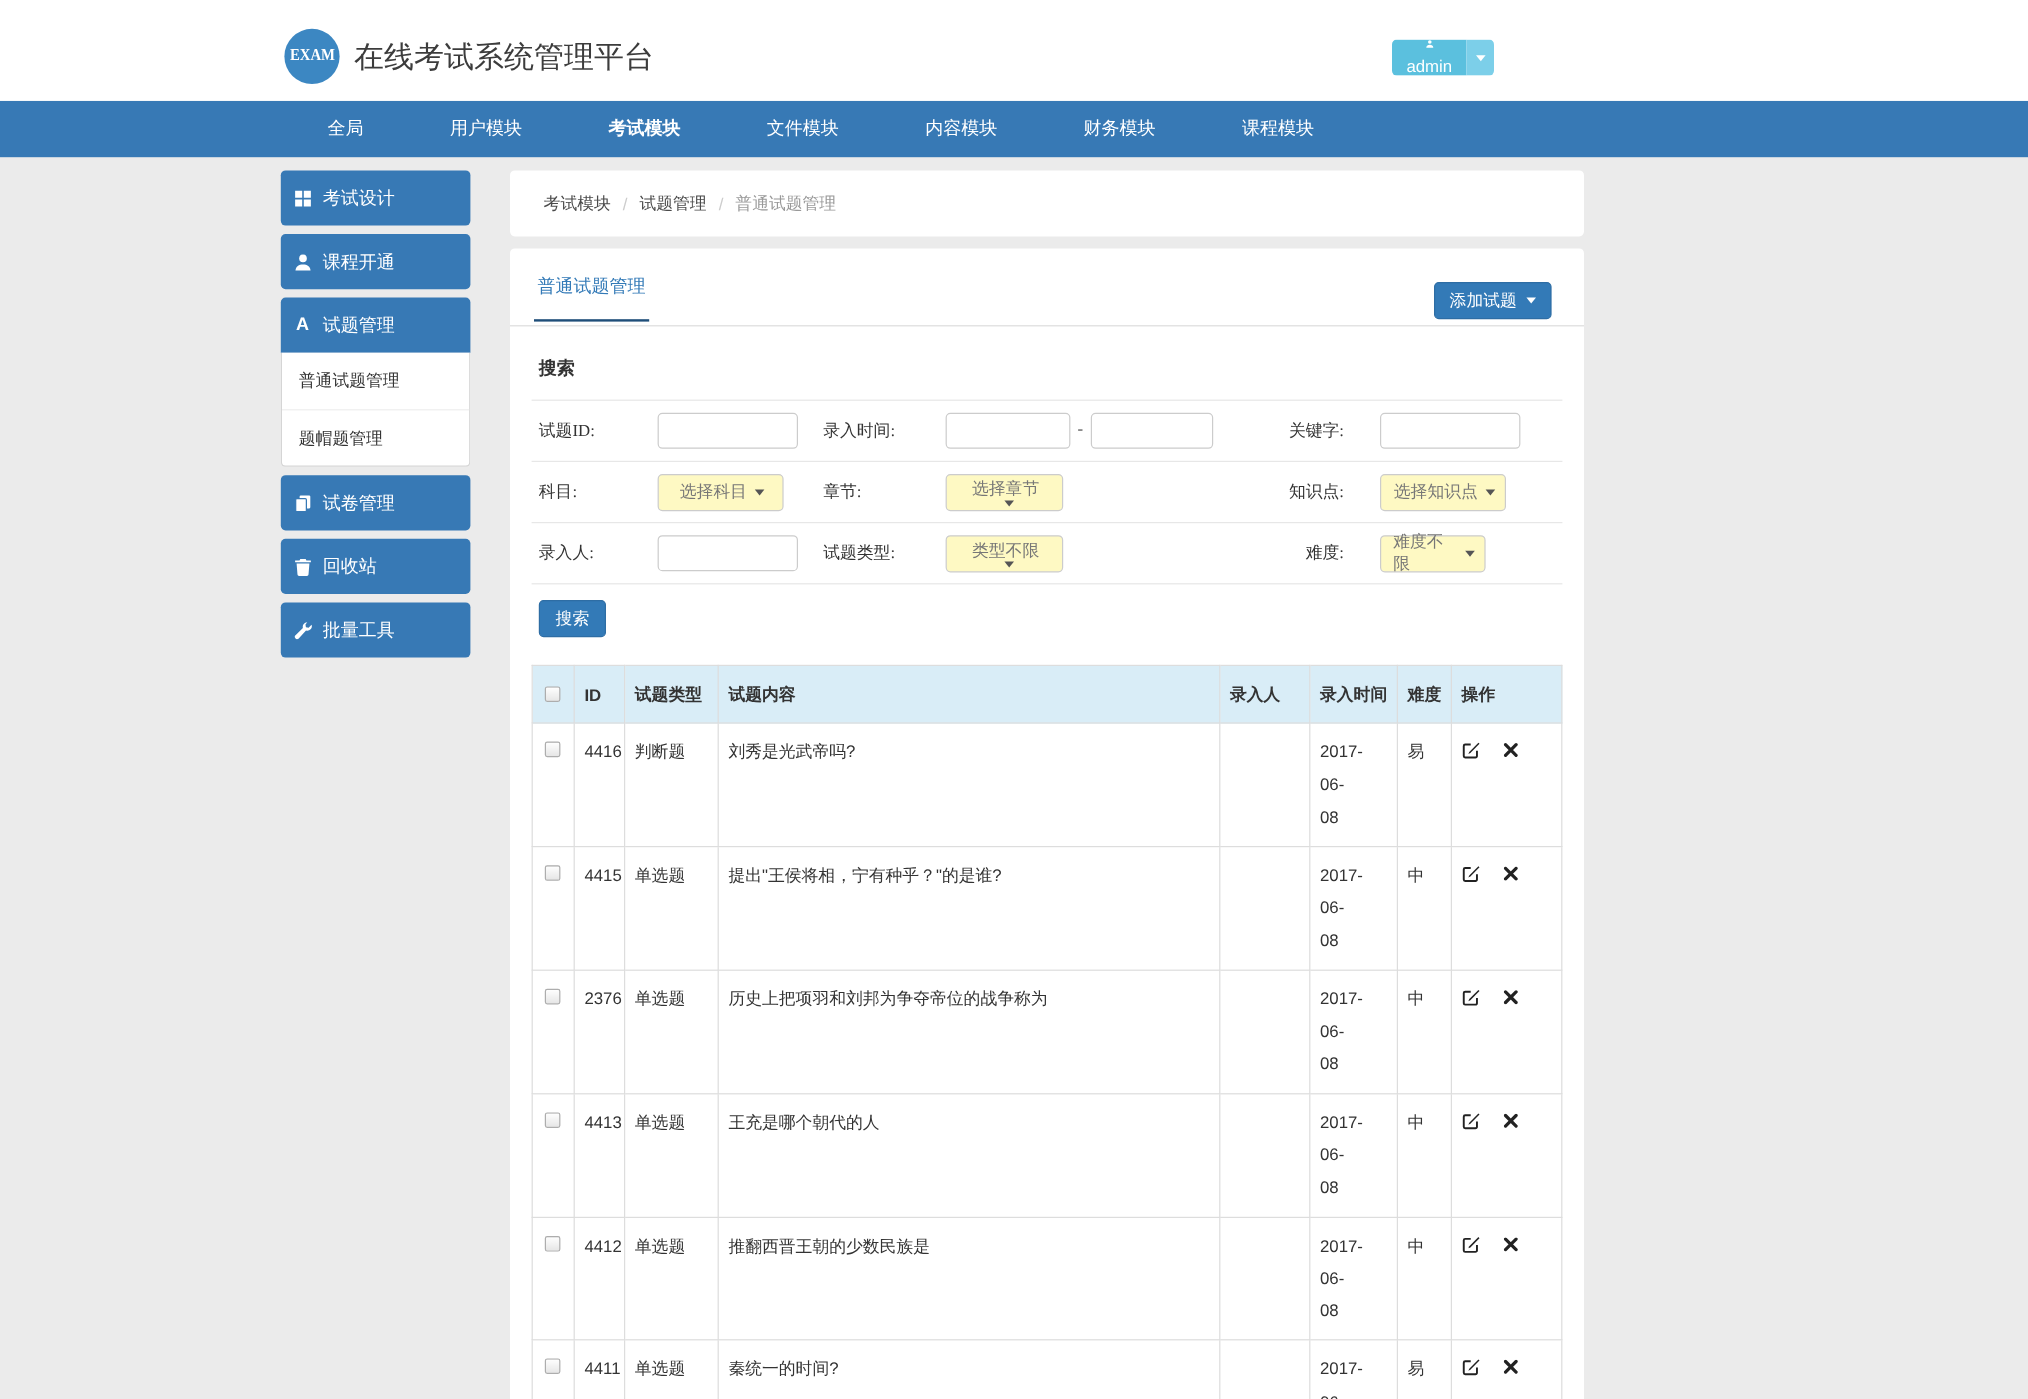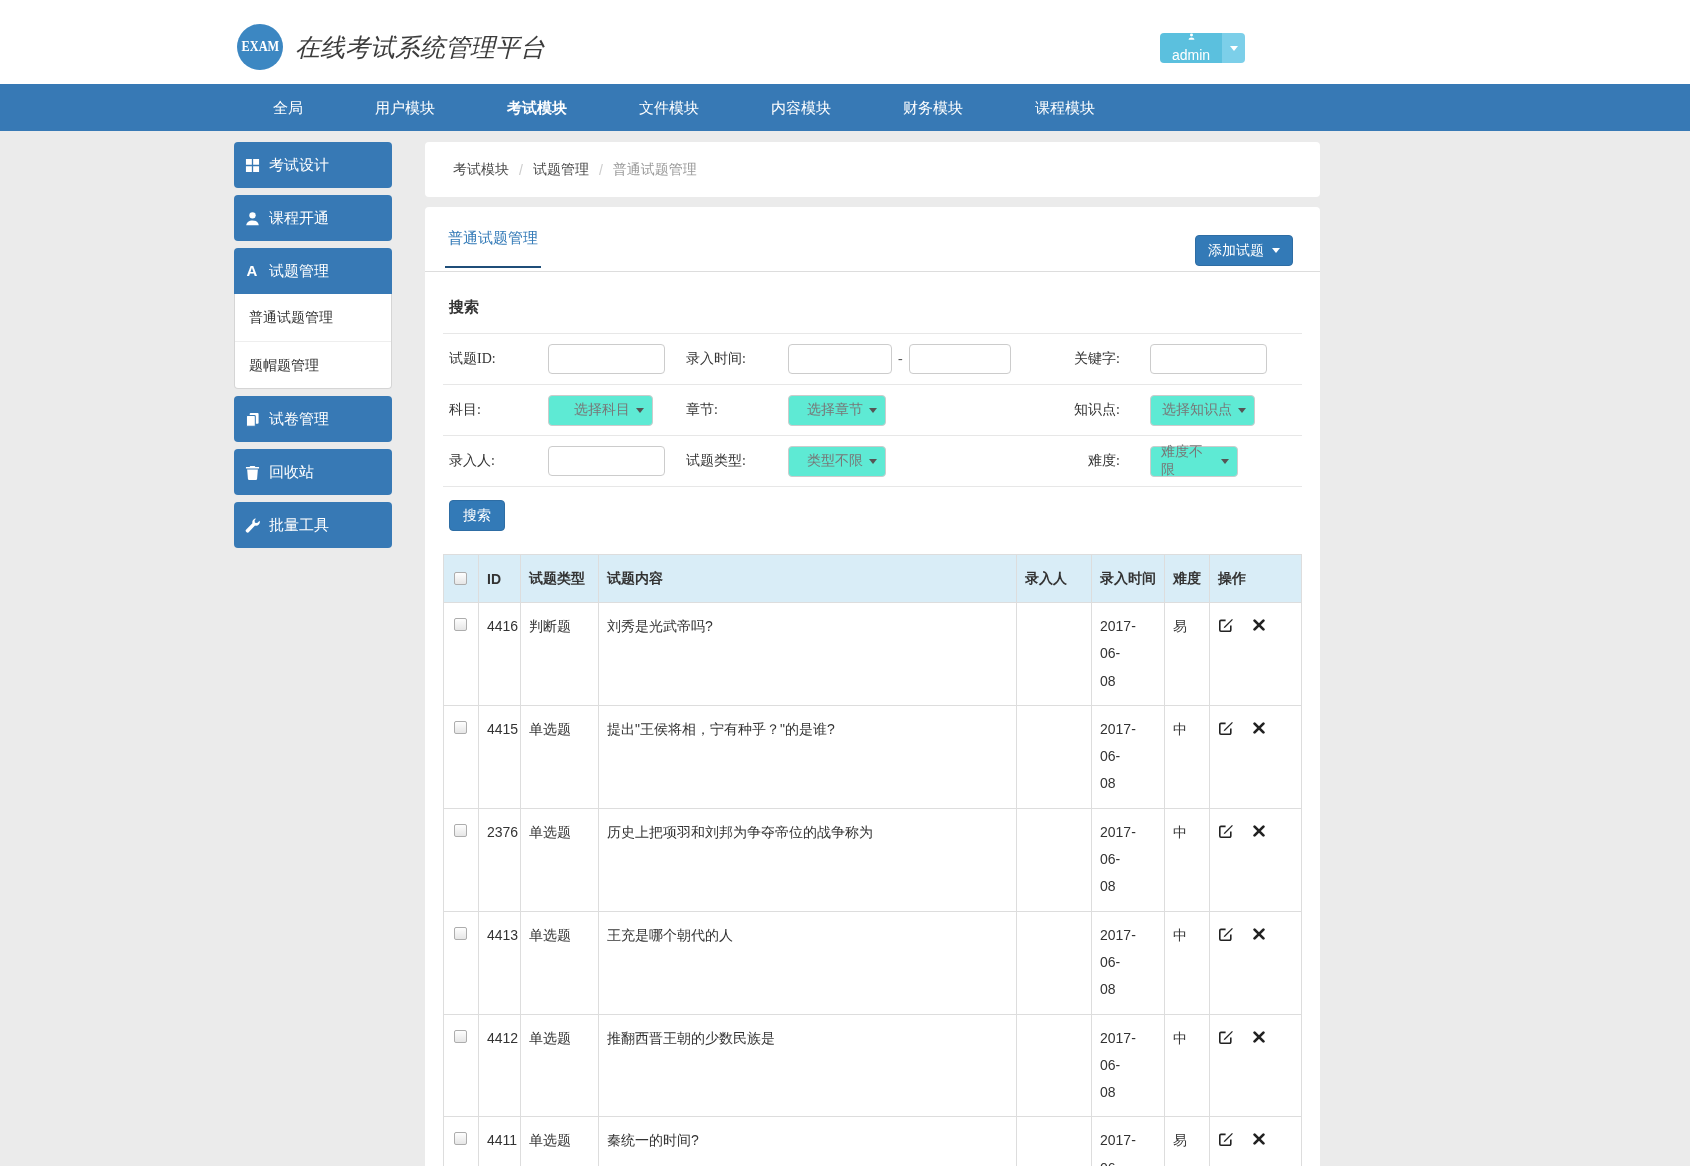--- a/index.html
+++ b/index.html
@@ -14,21 +14,21 @@
   .top-header { height:84px; background:#fff; position:relative; }
   .brand { position:absolute; left:237px; top:24px; display:flex; align-items:center; cursor:pointer; }
   .logo-circle {
     width:46px; height:46px; border-radius:50%; background:#3c87c2;
     display:flex; align-items:center; justify-content:center;
   }
   .logo-circle span {
     color:#fff; font-family:"Liberation Serif","DejaVu Serif",serif;
     font-size:14px; font-weight:bold; transform:scaleX(.88); letter-spacing:0;
   }
-  .site-title { margin-left:12px; font-size:25px; color:#3c3c3c;font-style:italic; }
+  .site-title { margin-left:12px; font-size:25px; color:#3c3c3c; }
   .user-btn { position:absolute; left:1160px; top:33px; height:30px; display:flex; border-radius:4px; overflow:hidden; cursor:pointer; }
   .user-btn-main { background:#5bc0de; color:#fff; padding:0 12px; display:flex; align-items:center; gap:7px; font-size:14px;flex-direction:column; }
   .user-btn-caret { background:#7ccfe9; width:23px; display:flex; align-items:center; justify-content:center; }
   .caret-down { display:inline-block; width:0; height:0; border-left:4px solid transparent; border-right:4px solid transparent; border-top:5px solid #fff; }
   
   .navbar { height:47px; background:#3779b5; padding-left:237px; display:flex; }
   .nav-item { line-height:47px; padding:0 36px; color:#fff; font-size:15px; cursor:pointer; white-space:nowrap; }
   .nav-item.active { font-weight:bold; }
   
   .content { display:flex; align-items:flex-start; margin:11px 370px 0 234px; }
@@ -64,25 +64,25 @@
   .search-area { padding:0 18px; }
   .search-title { font-size:15px; font-weight:bold; margin:26px 0 16px 6px; }
   .form-rows { border-top:1px solid #e7e7e7; }
   .form-row { display:flex; align-items:center; height:51px; border-bottom:1px solid #e7e7e7;font-family:Liberation Serif, serif; }
   .fl1 { width:105px; padding-left:6px; }
   .fl2 { margin-left:21px; width:102px; }
   .fl3 { flex:1; text-align:right; padding-right:30px; }
   .ff3 { width:117px; margin-right:35px; display:flex; }
   input.text { height:30px; border:1px solid #ccc; border-radius:4px; padding:0 8px; font:inherit; color:#555; background:#fff; outline:none; }
   .w117 { width:117px; } .w104 { width:104px; } .w102 { width:102px; }
-  .w105 { width:105px; } .w98 { width:98px; } .w88 { width:88px; }
+  .w105 { width:105px; } .w98 { width:98px;flex-direction:column; } .w88 { width:88px; }
   .range-sep { margin:0 6px; color:#555; }
   .sel {
-    height:31px; border:1px solid #ccc; border-radius:4px; background:#5eead4;
-    display:flex; align-items:center; justify-content:flex-end;
+    height:31px; border:1px solid #ccc; border-radius:4px; background:#fef9c3;
+    display:flex; align-items:center; justify-content:center;
     padding:0 8px 0 10px; color:#777; cursor:pointer; font-size:14px;
   }
   .sel-caret { display:inline-block; width:0; height:0; border-left:4px solid transparent; border-right:4px solid transparent; border-top:5px solid #555; margin-left:6px; }
   .search-btn { margin:13px 0 15px 6px; background:#337ab7; border:1px solid #2e6da4; color:#fff; border-radius:4px; height:31px; padding:0 13px; font:inherit; cursor:pointer; }
   
   .qtable { width:858px; border-collapse:collapse; margin-top:8px; table-layout:fixed; }
   .qtable th, .qtable td { border:1px solid #ddd; text-align:left; }
   .qtable th { background:#d9edf7; font-weight:bold; padding:14px 8px; font-size:14px; color:#333; }
   .qtable td { padding:10px 8px; vertical-align:top; line-height:1.95; color:#333; }
   .date-line { display:block; }

